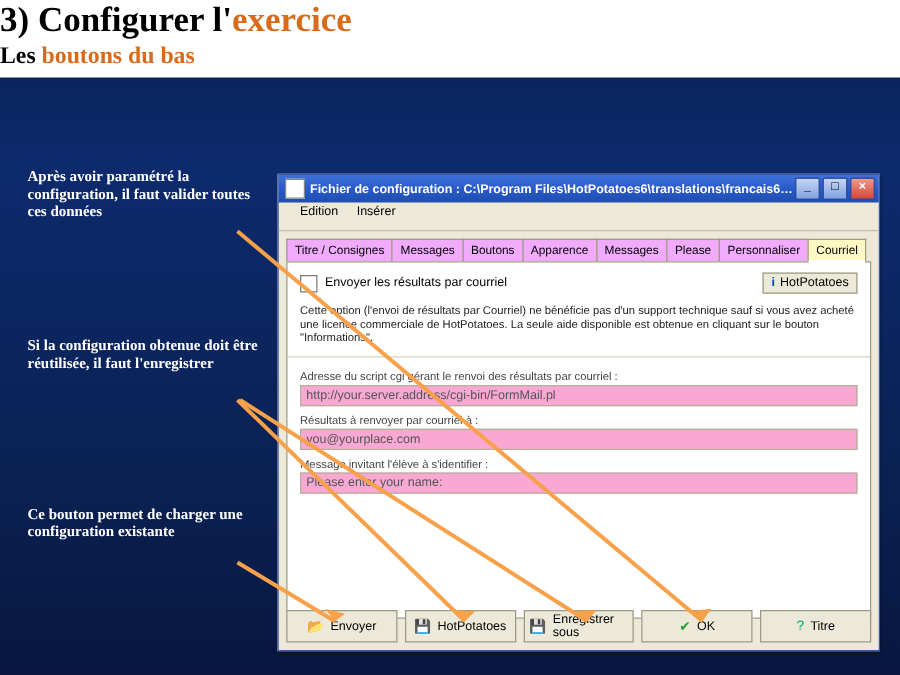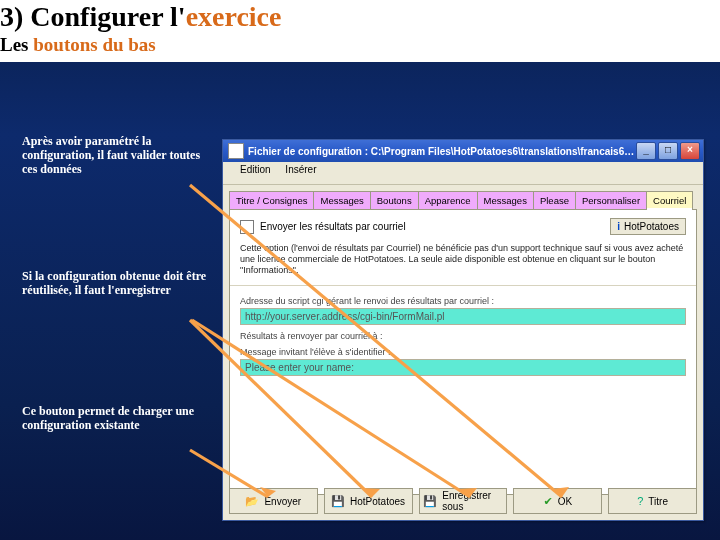--- a/index.html
+++ b/index.html
@@ -56,21 +56,21 @@
   .chk{width:12px;height:12px;border:1px solid #7a7a7a;background:#fff}
   .chkrow .spacer{flex:1}
   .info-btn{
     border:1px solid #9c9a83;background:#ece9d8;padding:2px 6px;font-size:10px;
     display:inline-flex;align-items:center;gap:4px;
   }
   .info-btn .cue{color:#0046c8;font-weight:bold}
   .hint{font-size:9px;color:#222;margin:8px 0 10px;line-height:1.2}
   .hr{height:1px;background:#d7d3bf;margin:4px -10px 10px}
   .fld-label{font-size:9px;color:#444;margin-top:6px}
-  .fld{width:100%;height:17px;border:1px solid #b4b09a;background:#5eead4;font-size:10px;padding:1px 4px;box-sizing:border-box;color:#555;margin-top:2px}
+  .fld{width:100%;height:17px;border:1px solid #b4b09a;background:#f9a8d4;font-size:10px;padding:1px 4px;box-sizing:border-box;color:#555;margin-top:2px}
 
   .bottom-btns{
     position:absolute;left:6px;right:6px;bottom:6px;height:26px;
     display:flex;gap:6px;
   }
   .btn{
     flex:1;border:1px solid #9c9a83;background:#ece9d8;
     display:flex;align-items:center;justify-content:center;gap:5px;
     font-size:10px;padding:0 4px;
   }
@@ -133,20 +133,21 @@
             <span>HotPotatoes</span>
           </span>
         </div>
         <div class="hint">Cette option (l'envoi de résultats par Courriel) ne bénéficie pas d'un support technique sauf si vous avez acheté une licence commerciale de HotPotatoes. La seule aide disponible est obtenue en cliquant sur le bouton "Informations".</div>
         <div class="hr"></div>
 
         <div class="fld-label">Adresse du script cgi gérant le renvoi des résultats par courriel :</div>
         <input class="fld" value="http://your.server.address/cgi-bin/FormMail.pl" style="">
 
         <div class="fld-label">Résultats à renvoyer par courriel à :</div>
+        <input class="fld" value="you@yourplace.com" style="">
 
         <div class="fld-label">Message invitant l'élève à s'identifier :</div>
         <input class="fld" value="Please enter your name:" style="">
       </div>
 
       <div class="bottom-btns">
         <div class="btn">
             <span class="ico">📂</span>
             <span>Envoyer</span>
           </div>

